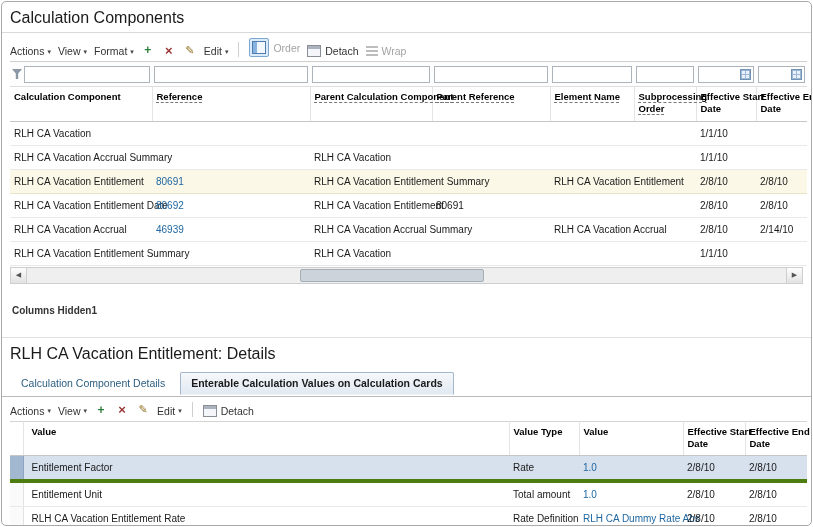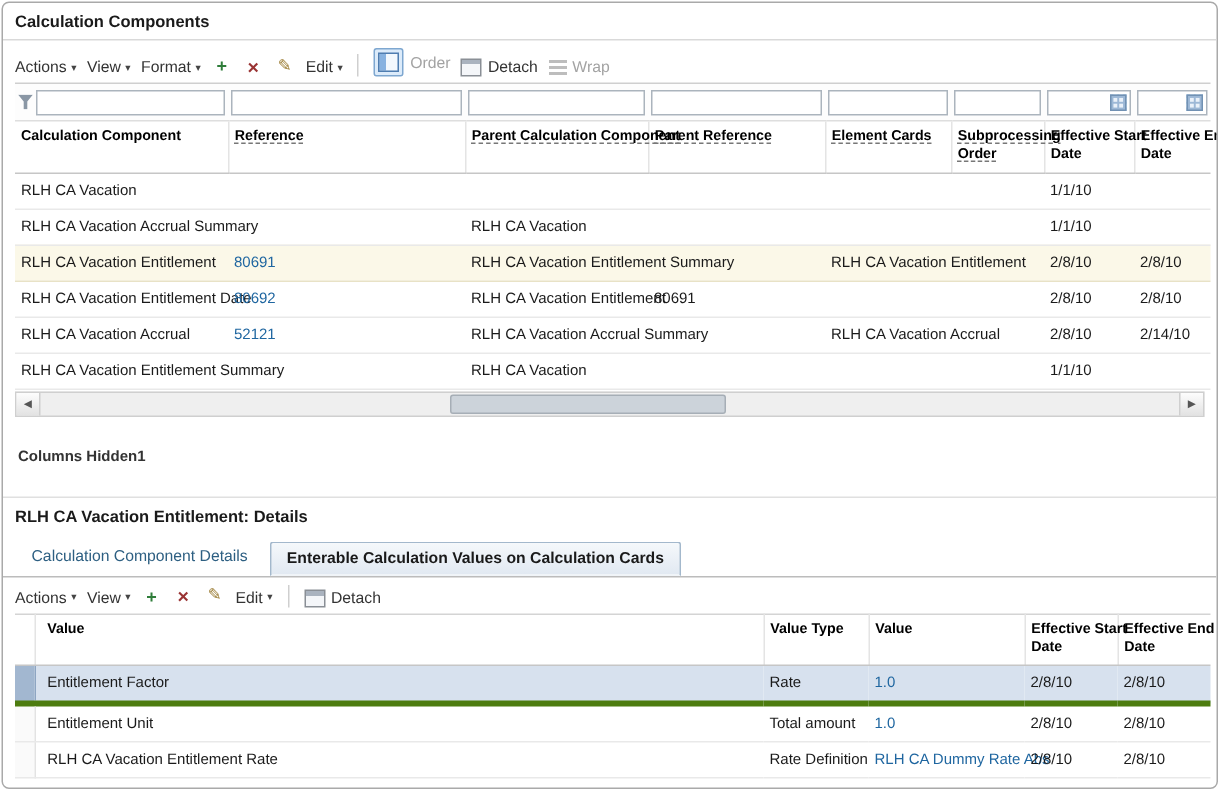--- a/index.html
+++ b/index.html
@@ -1,19 +1,19 @@
 <!DOCTYPE html>
 <html><head>
 <meta charset="utf-8">
 <style>
   html,body{margin:0;padding:0;background:#fff;font-family:"Liberation Sans","DejaVu Sans",sans-serif;}
   .stage{position:relative;width:813px;height:527px;background:#fff;overflow:hidden;}
   .frame{position:absolute;inset:1px;border:1px solid #a9a9a9;border-radius:5px;background:#fff;overflow:hidden;}
 
-  .panel-title{font-size:11px;font-weight:bold;color:#1a1a1a;padding:7px 8px 5px;}
+  .panel-title{font-size:16px;font-weight:normal;color:#1a1a1a;padding:7px 8px 5px;}
   .top-title{border-bottom:1px solid #d9d9d9;}
 
   
   .toolbar{display:flex;align-items:flex-end;gap:7px;padding:5px 8px 4px;font-size:10.5px;color:#333;}
   .menu{display:inline-flex;align-items:center;gap:3px;cursor:default;}
   .caret{font-size:7px;color:#444;line-height:1;}
   .tbtn{display:inline-flex;align-items:center;justify-content:center;width:14px;height:14px;font-size:12px;line-height:1;cursor:default;}
   .icon-plus{color:#2f7d3a;font-weight:bold;}
   .icon-x{color:#9a3434;font-weight:bold;font-size:13px;}
   .icon-pencil{color:#97772b;font-size:11px;}
@@ -56,21 +56,21 @@
   .sbtn{width:15px;display:flex;align-items:center;justify-content:center;font-size:7px;color:#555;
     background:linear-gradient(#fdfdfd,#e2e2e2);border-right:1px solid #cfcfcf;cursor:default;}
   .sbtn.right{border-right:none;border-left:1px solid #cfcfcf;}
   .strack{position:relative;flex:1;}
   .sthumb{position:absolute;top:1px;bottom:1px;left:36%;width:24%;background:#ccd3da;border:1px solid #a6aeb6;border-radius:2px;}
 
   .cols-hidden{display:flex;font-size:10px;font-weight:bold;color:#333;padding:21px 10px;}
 
   
   .section-bottom{border-top:1px solid #e0e0e0;}
-  .tabbar{display:flex;align-items:center;gap:4px;padding:4px 8px 0;border-bottom:1px solid #bcbcbc;height:24px;box-sizing:content-box;}
+  .tabbar{display:flex;align-items:flex-start;gap:4px;padding:4px 8px 0;border-bottom:1px solid #bcbcbc;height:24px;box-sizing:content-box;}
   .tab{font-size:10.5px;color:#2d5f82;padding:4px 10px 5px;border:1px solid transparent;cursor:pointer;white-space:nowrap;}
   .tab.selected{font-weight:bold;color:#1a1a1a;background:linear-gradient(#f5f8fb,#e1e9f2);
     border:1px solid #a3b8cc;border-bottom:1px solid #f0f4f8;margin-bottom:-1px;border-radius:2px 2px 0 0;}
 
   
   .grid2 td.sel-cell{background:#fafafa;border-right:1px solid #e3e3e3;padding:0;}
   .grid2 th.sel-th{padding:0;}
   tr.r-sel2 td{background:#d7e1ee;border-bottom:4px solid #4d7c0f;}
   tr.r-sel2 td.sel-cell{background:#a2b7d0;border-right:1px solid #8da5c2;}
   .grid2 td.name-cell, .grid2 th.name-th{padding-left:8px;}
@@ -156,21 +156,21 @@
                   <span class="gridglyph"></span>
                 </span>
               </td>
       </tr>
 
       <tr>
         <th>Calculation Component</th>
         <th class="sortable">Reference</th>
         <th class="sortable">Parent Calculation Component</th>
         <th class="sortable">Parent Reference</th>
-        <th class="sortable">Element Cards</th>
+        <th class="sortable">Element Name</th>
         <th class="sortable">Subprocessing
 Order</th>
         <th>Effective Start
 Date</th>
         <th>Effective End
 Date</th>
       </tr>
 
       <tr>
         <td>RLH CA Vacation</td>
@@ -207,21 +207,21 @@
         <td><span class="link">80692</span></td>
         <td>RLH CA Vacation Entitlement</td>
         <td>80691</td>
         <td></td>
         <td></td>
         <td>2/8/10</td>
         <td>2/8/10</td>
       </tr>
       <tr>
         <td>RLH CA Vacation Accrual</td>
-        <td><span class="link">52121</span></td>
+        <td><span class="link">46939</span></td>
         <td>RLH CA Vacation Accrual Summary</td>
         <td></td>
         <td>RLH CA Vacation Accrual</td>
         <td></td>
         <td>2/8/10</td>
         <td>2/14/10</td>
       </tr>
       <tr>
         <td>RLH CA Vacation Entitlement Summary</td>
         <td></td>

